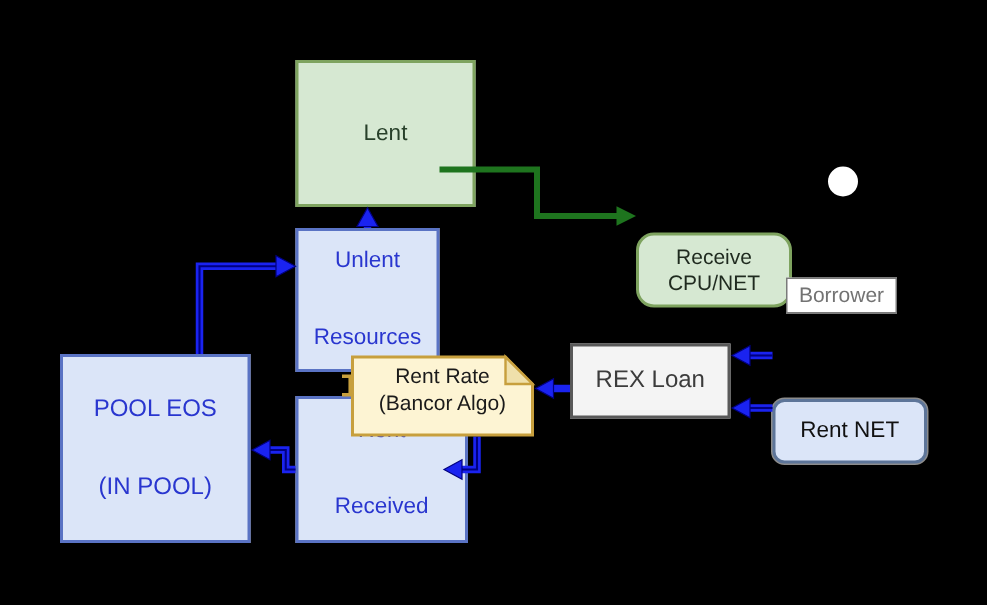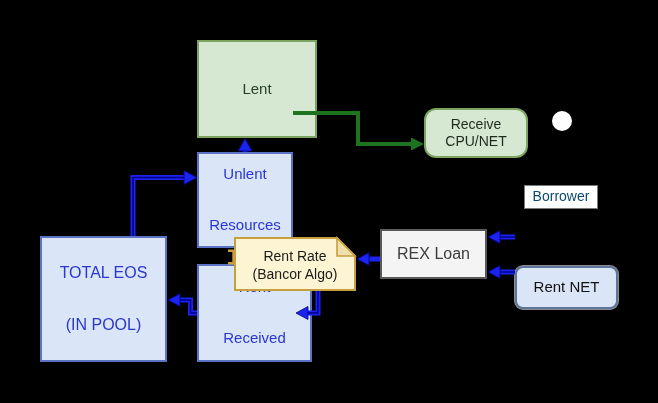--- a/index.html
+++ b/index.html
@@ -13,51 +13,51 @@
     line-height:1.25;
   }
   .box-blue{
     background:var(--blue-fill);border:2px solid var(--blue-border);
     color:var(--blue-text);font-size:15px;gap:32px;
   }
   .box-green{
     background:var(--green-fill);border:2px solid var(--green-border);
     color:var(--green-text);font-size:15px;
   }
-  .rounded{border-radius:12px;}
+  .rounded{border-radius:12px;margin-top:47px;}
   .rex{
     background:var(--gray-fill);border:2px solid var(--gray-border);
     color:var(--gray-text);font-size:16px;
   }
   .pill{
     background:var(--blue-fill);border:2px solid var(--pill-border);
     color:#111;border-radius:8px;font-size:15px;
     box-shadow:0 0 0 1px rgba(255,255,255,.55);
   }
   .plain-label{
     background:var(--label-fill);border:1px solid var(--label-border);
-    color:#0c4a6e;font-size:14px;
+    color:#737373;font-size:14px;
   }
   .dot{
     position:absolute;width:20px;height:20px;border-radius:50%;
     background:var(--circle);z-index:1;
   }
   .overlay{position:absolute;left:0;top:0;z-index:2;pointer-events:none;}
   .arrow-blue{stroke:var(--arrow-blue);stroke-width:5;fill:none;}
   .arrow-core{stroke:var(--arrow-blue-core);stroke-width:1.4;fill:none;}
   .head-blue{fill:var(--arrow-blue);stroke:var(--arrow-blue-core);stroke-width:.8;}
   .arrow-green{stroke:var(--arrow-green);stroke-width:4;fill:none;}
   .head-green{fill:var(--arrow-green);}
   .note-body{fill:var(--note-fill);stroke:var(--note-border);stroke-width:2;}
   .note-fold{fill:var(--note-fold);stroke:var(--note-border);stroke-width:1.6;}
   .note-socket{fill:none;stroke:var(--note-border);stroke-width:2.4;}
   .note-stub{stroke:#000;stroke-width:9;}
   .note-text{
     position:absolute;left:235px;top:241px;width:120px;height:48px;z-index:3;
-    display:flex;flex-direction:column;align-items:center;justify-content:center;
+    display:flex;flex-direction:column;align-items:center;justify-content:flex-start;
     color:var(--ink);font-size:14px;line-height:1.3;text-align:center;
   }
 </style>
 </head>
 <body>
 
 <div class="canvas">
 
   <div class="box box-green" style="left:197px;top:40px;width:120px;height:98px;">
     <span>Lent</span>
@@ -67,21 +67,21 @@
     <span>Unlent</span>
     <span>Resources</span>
   </div>
 
   <div class="box box-blue" style="left:197px;top:264px;width:115px;height:98px;justify-content:center;">
     <span>Rent</span>
     <span>Received</span>
   </div>
 
   <div class="box box-blue" style="left:40px;top:236px;width:127px;height:126px;font-size:16px;">
-    <span>TOTAL EOS</span>
+    <span>POOL EOS</span>
     <span>(IN POOL)</span>
   </div>
 
   <div class="box box-green rounded" style="left:424px;top:108px;width:104px;height:50px;font-size:14px;color:#1f2a1f;">
     <span>Receive</span>
     <span>CPU/NET</span>
   </div>
 
   <div class="dot" style="left:552px;top:111px;"></div>
 

